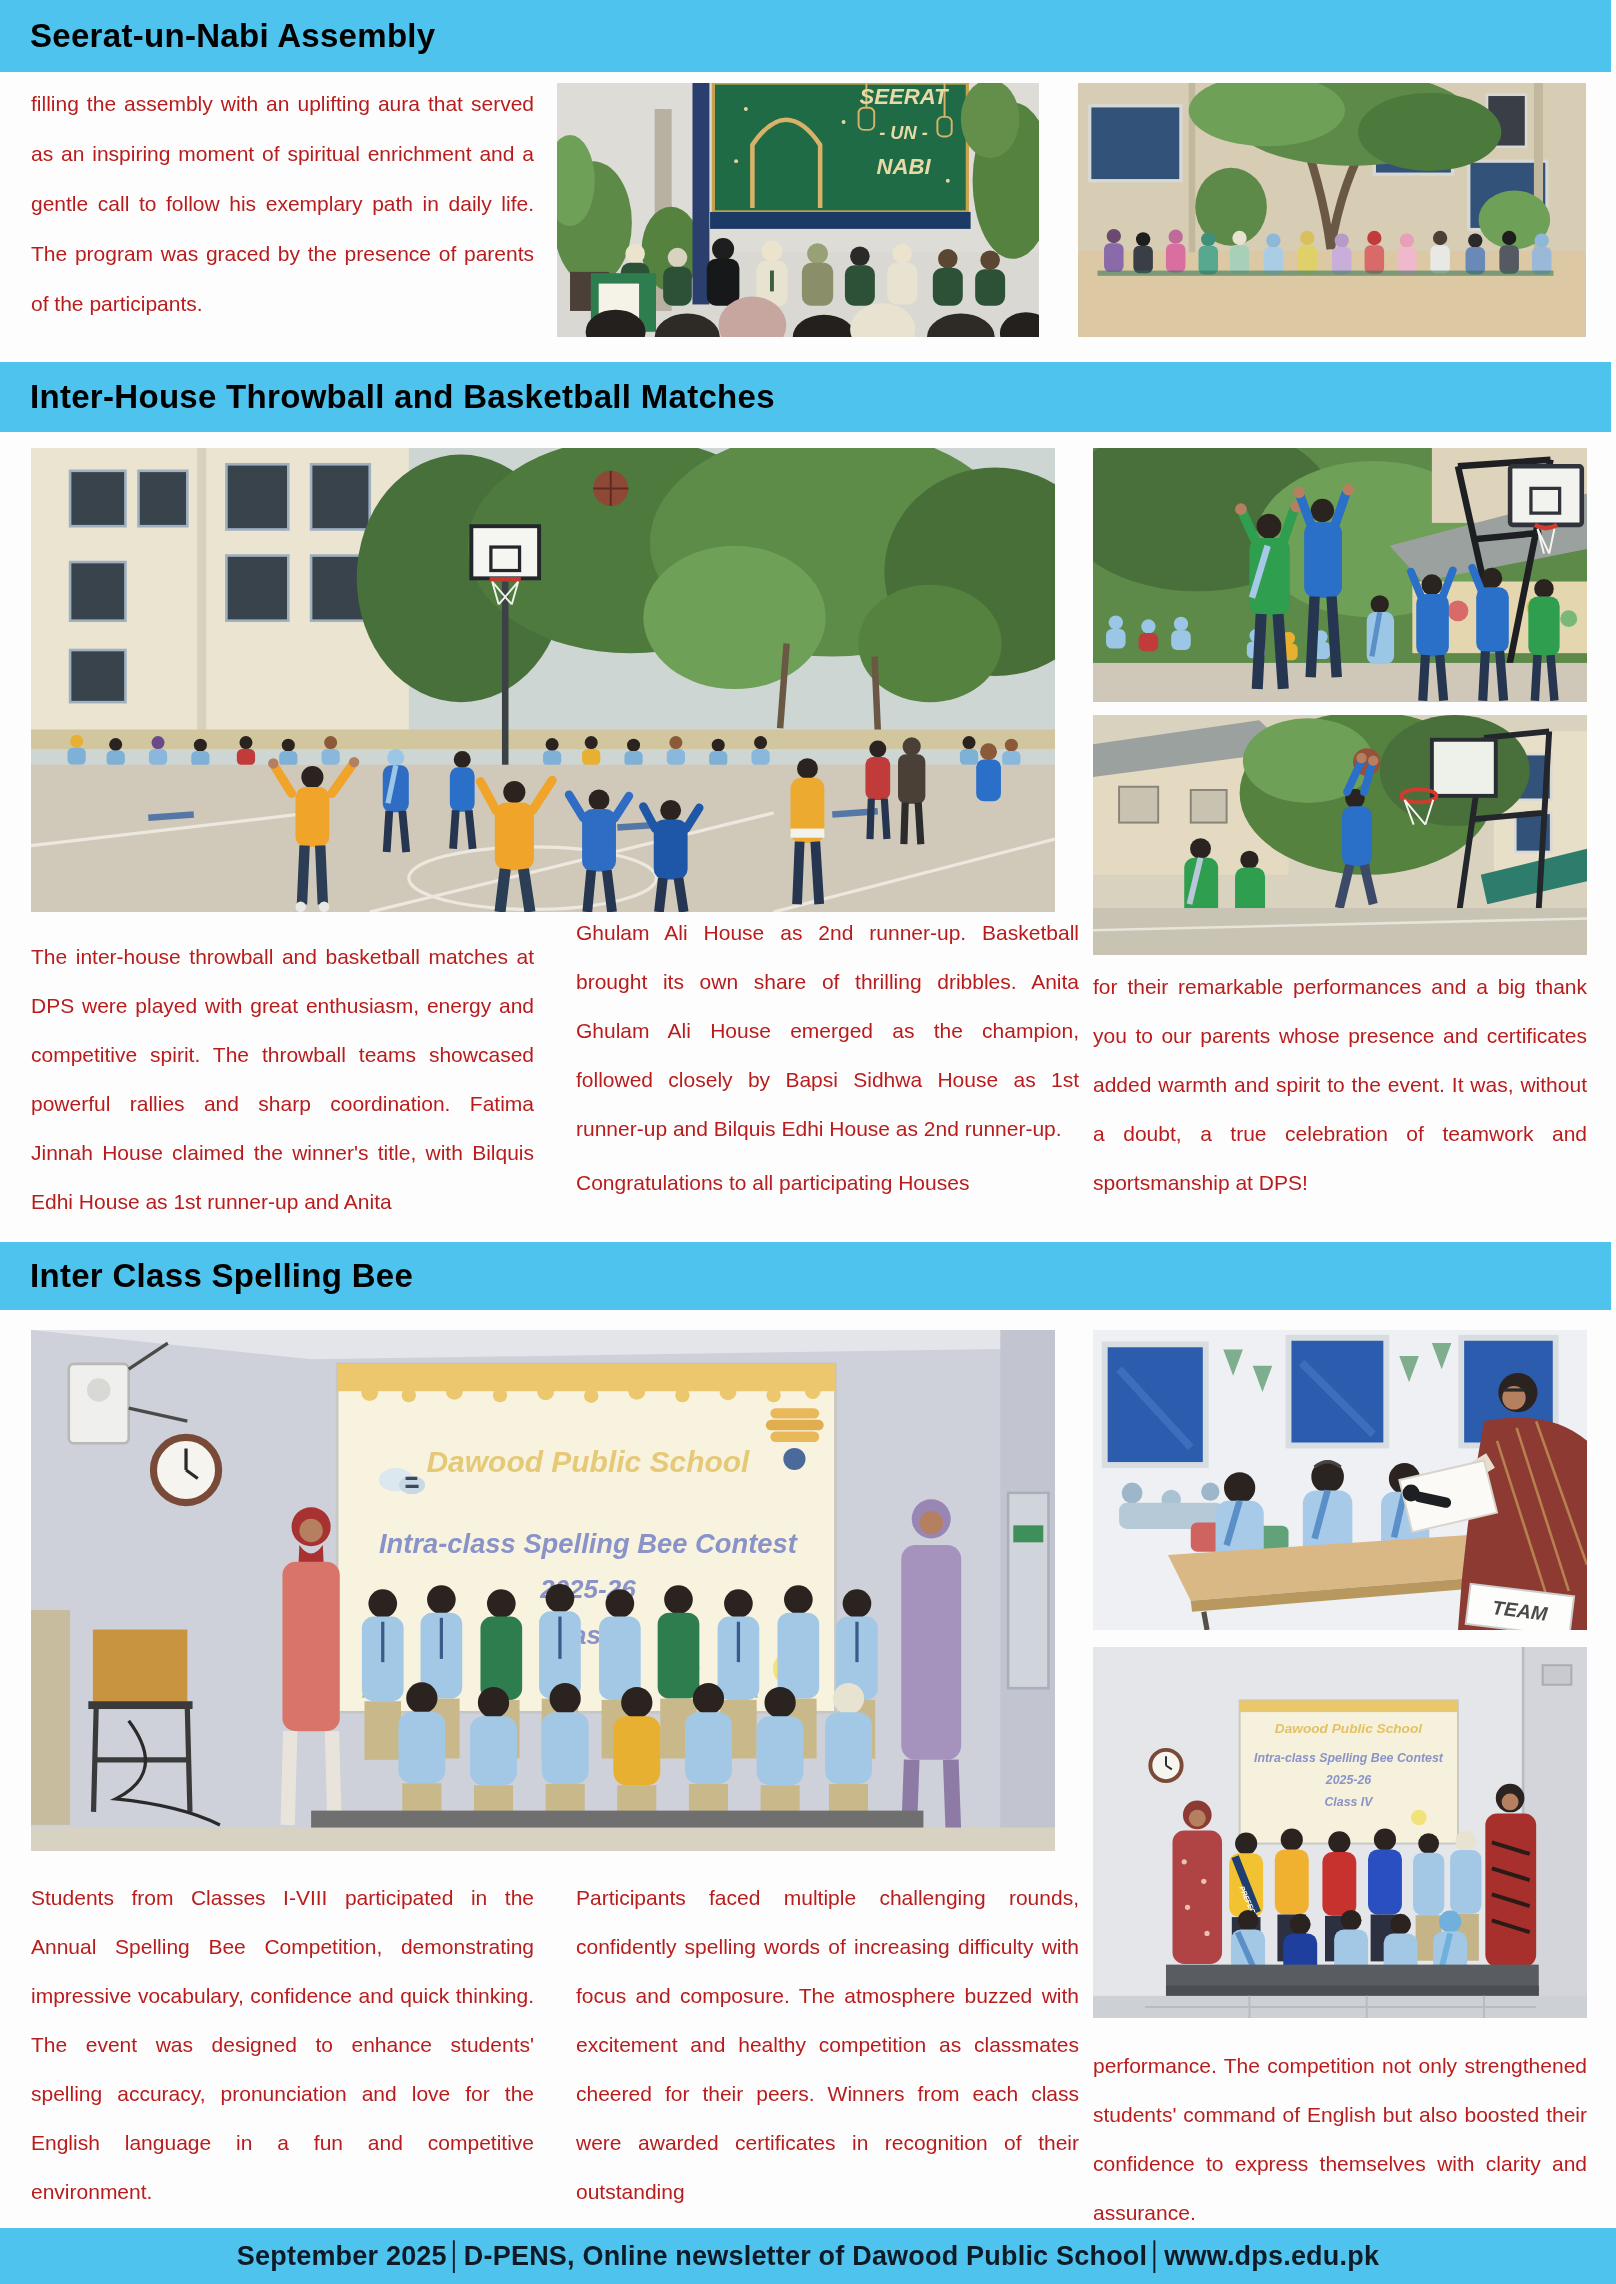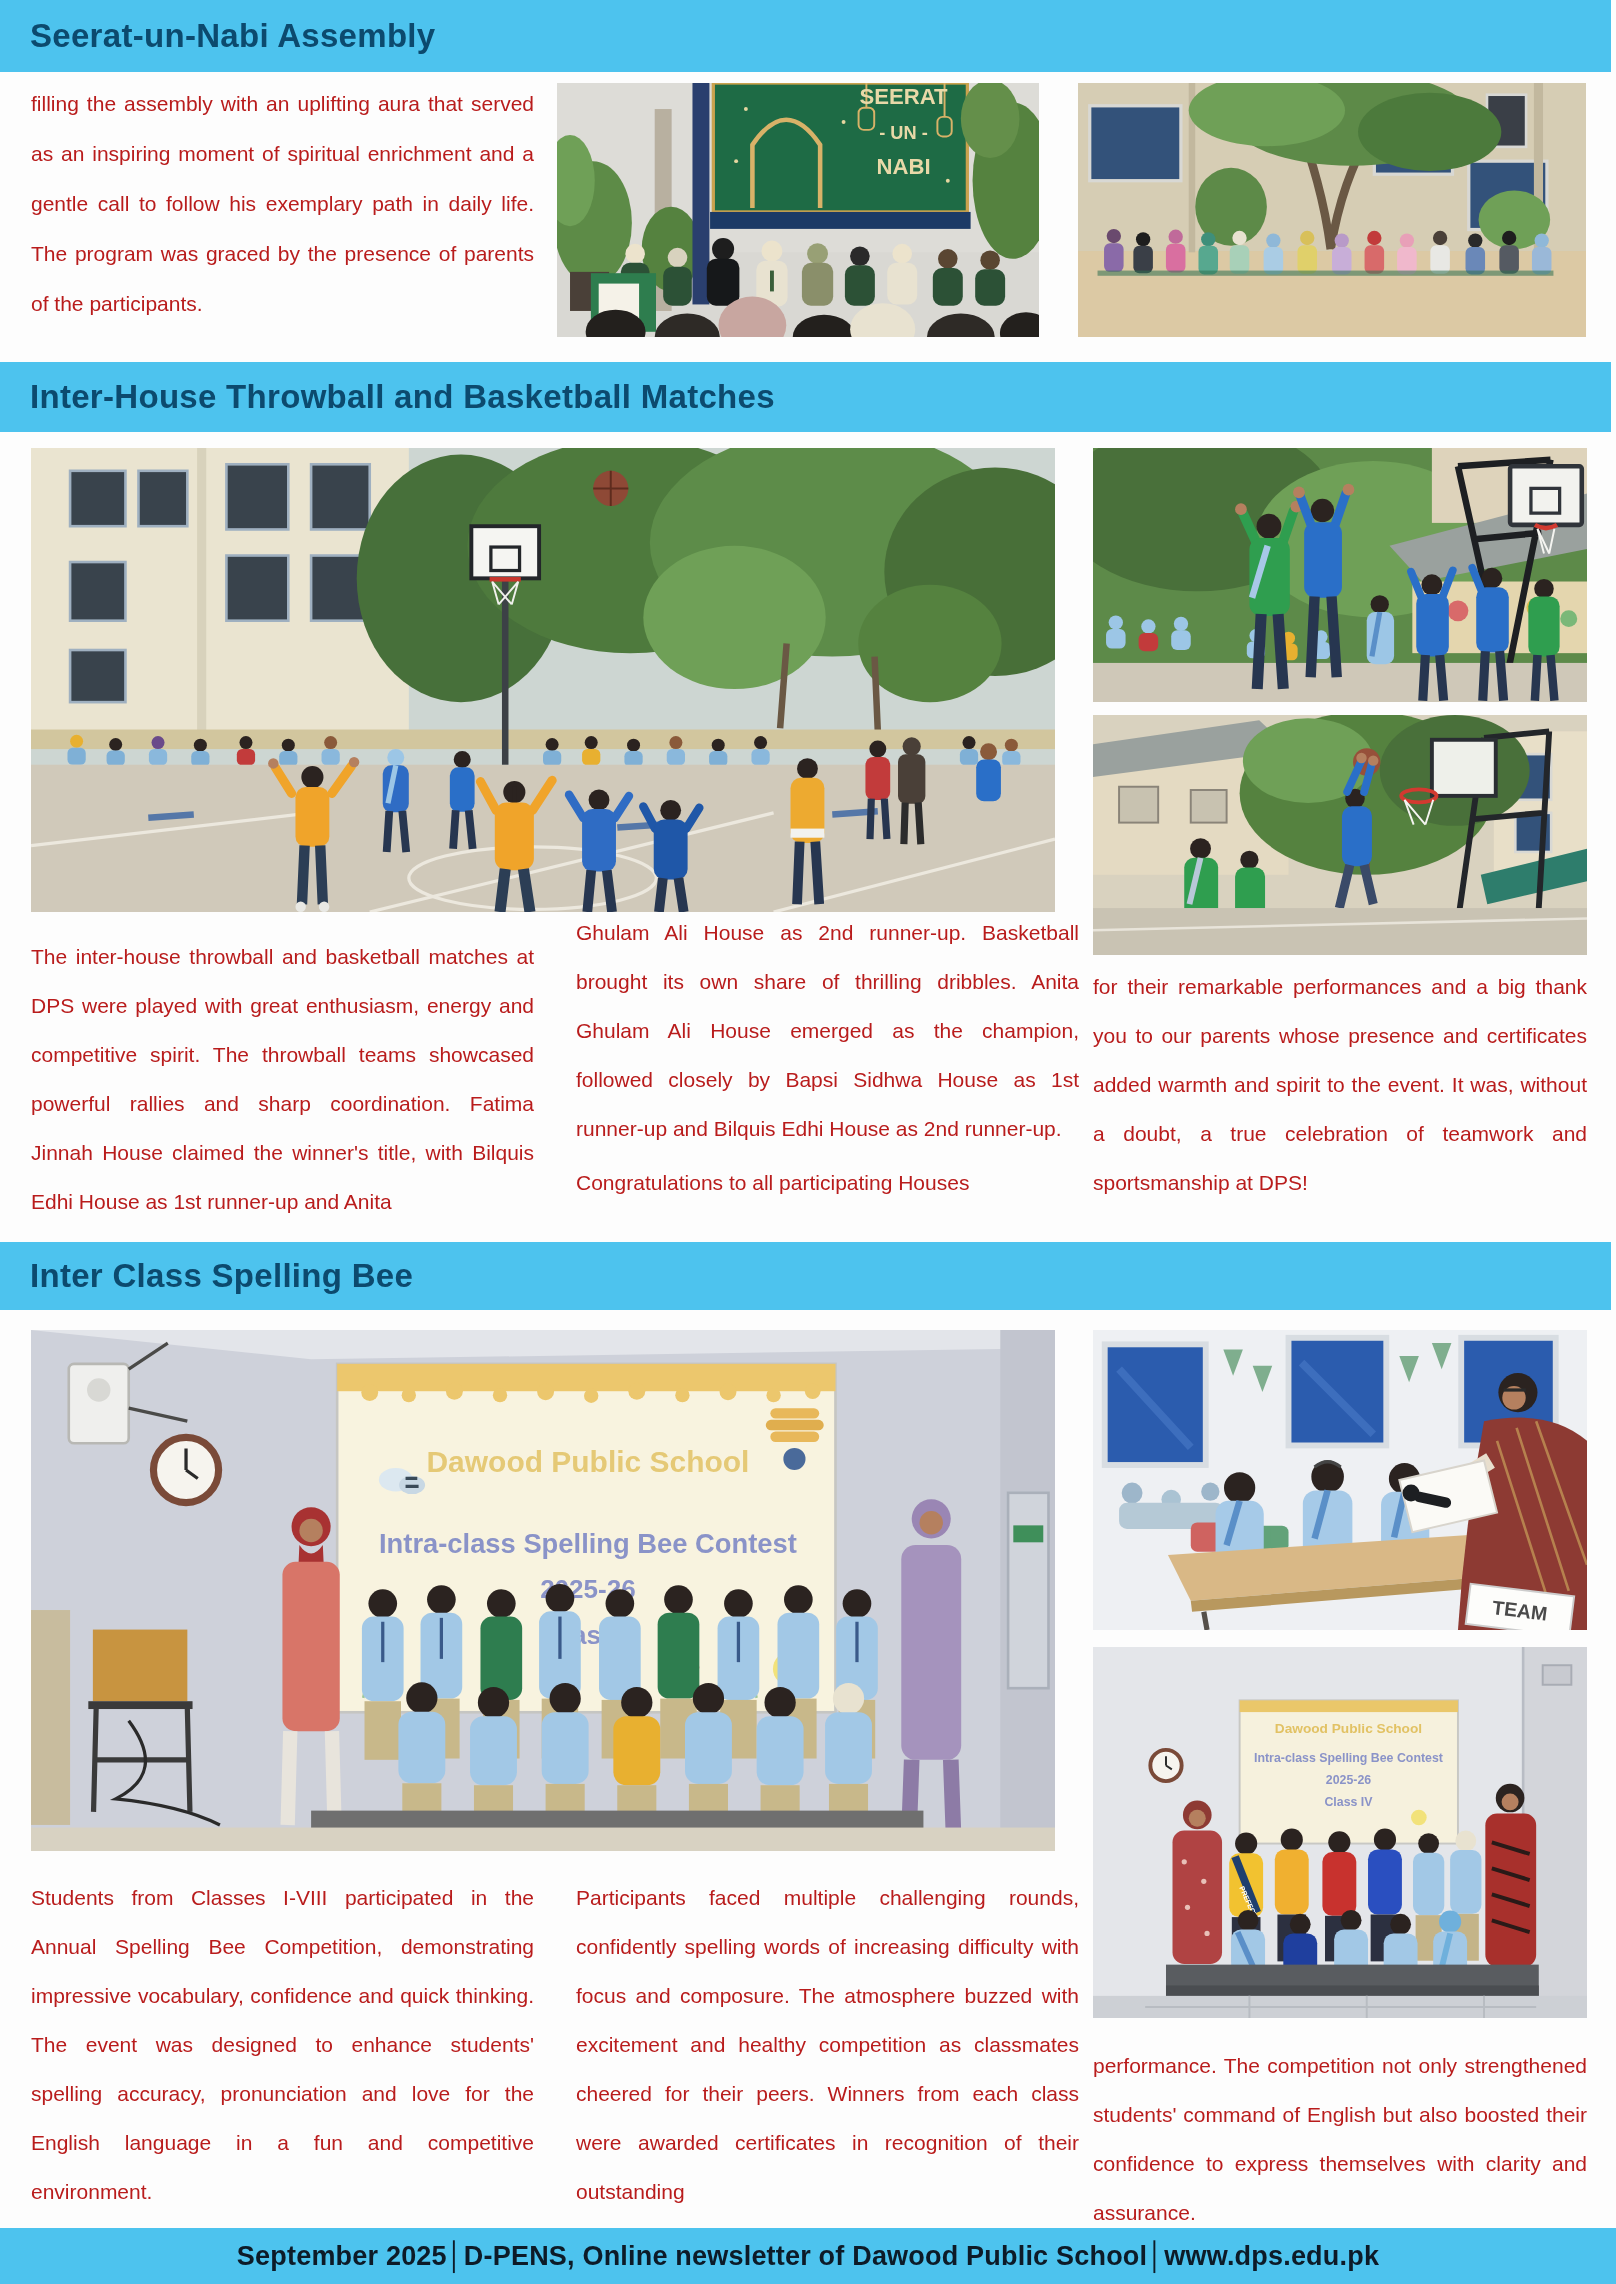--- a/index.html
+++ b/index.html
@@ -2,24 +2,24 @@
 <html style="font-size:10.4px"><head>
 <meta charset="utf-8">
 <style>
   * { margin:0; padding:0; box-sizing:border-box; }
   html,body { background:#ffffff; }
   .page {
     position:relative; width:1616px; height:2284px; background:#fdfdfd;
     font-family:"Liberation Sans","DejaVu Sans",sans-serif; color:#1c1c1c; overflow:hidden;
   }
   .bar { position:absolute; left:0; right:5.2px; background:#4dc3ee; display:flex; align-items:center; }
-  .bar-title { color:#0c4a6e; font-weight:bold; font-size:33px; padding-left:30px; letter-spacing:0.3px; }
+  .bar-title { color:#000000; font-weight:bold; font-size:33px; padding-left:30px; letter-spacing:0.3px; }
   .bodytext { position:absolute; text-align:justify; font-size:21px; line-height:50px; color:#b91c1c; }
   .bodytext p + p { margin-top:5.2px; }
-  .photo { position:absolute; overflow:hidden; background:#a16207; }
+  .photo { position:absolute; overflow:hidden; background:#a16207;font-style:italic; }
   .photo svg { width:100%; height:100%; display:block; }
   svg text { font-family:"Liberation Sans","DejaVu Sans",sans-serif; }
   .footer { position:absolute; left:0; right:0; top:2228px; height:56px; background:#4dc3ee;
     display:flex; align-items:center; justify-content:center;text-align:center; }
   .footer-text { font-size:27px; font-weight:bold; color:#0d1b28; letter-spacing:0.2px; }
 </style>
 </head>
 <body>
 
 <div class="page">

